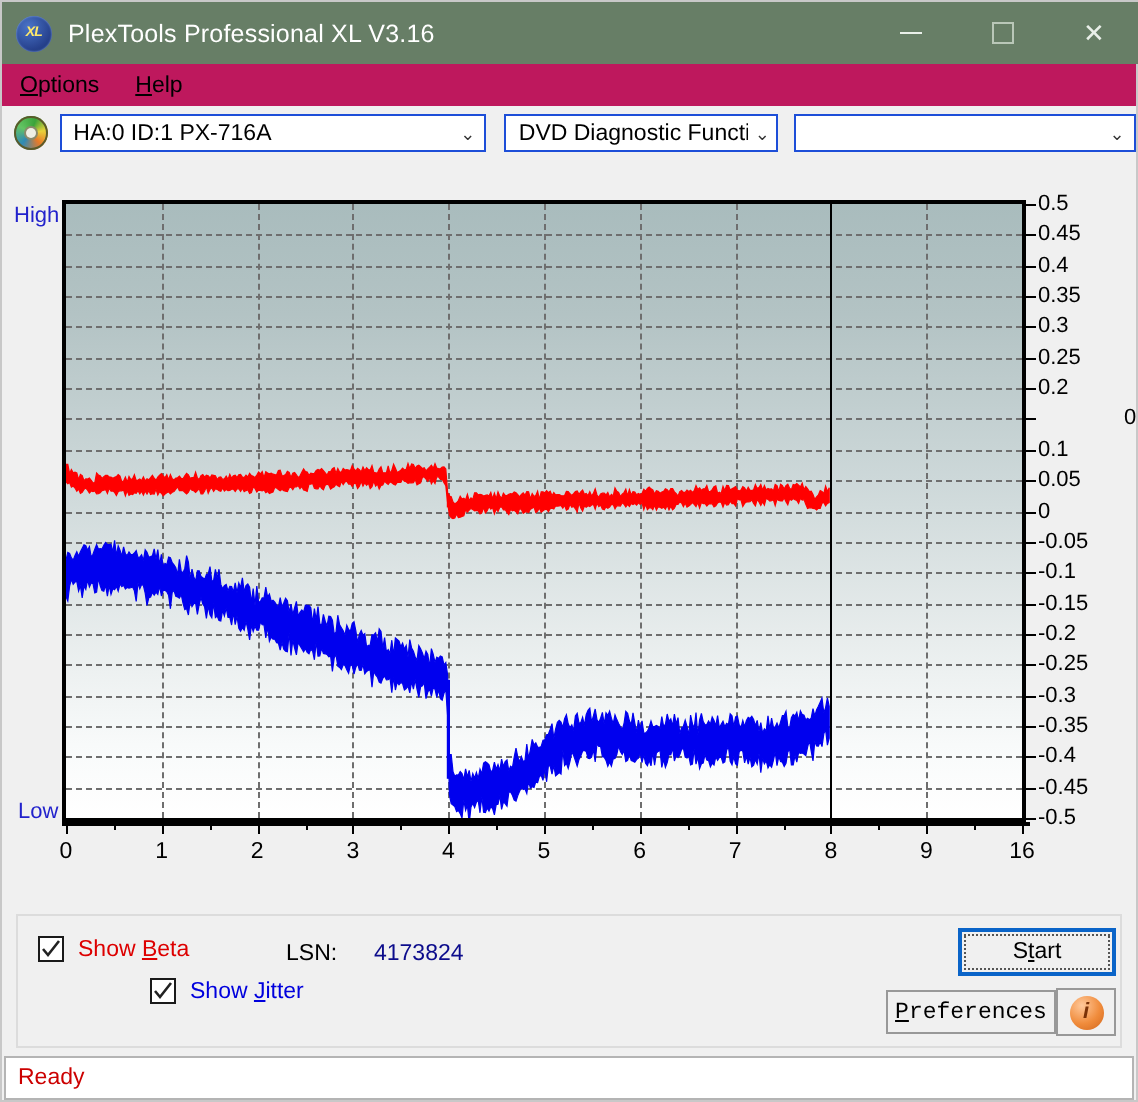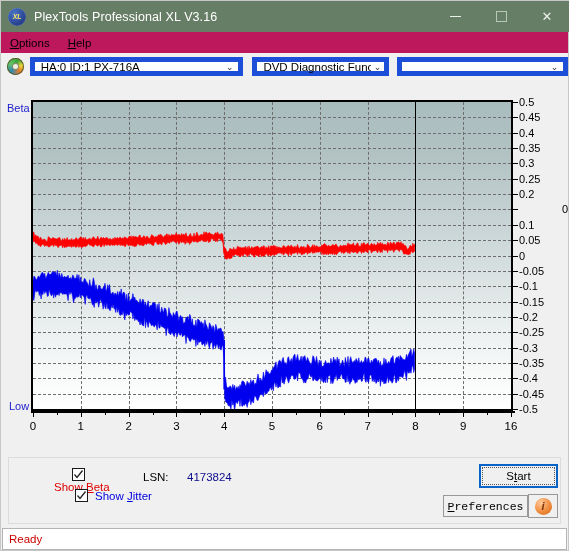--- a/index.html
+++ b/index.html
@@ -35,21 +35,21 @@
   .menuitem u{text-decoration:underline;}
 
   
   .toolbar{position:absolute;left:0;top:52px;width:567px;height:27px;background:#f0f0f0;
            display:flex;align-items:center;}
   .disc-icon{width:17px;height:17px;margin-left:6px;border-radius:50%;
              background:conic-gradient(from 20deg,#3aa33a 0deg,#e8d23a 60deg,#e87a28 120deg,#2e8ab5 200deg,#63c463 280deg,#3aa33a 360deg);
              position:relative;box-shadow:0 0 0 1px #5a5a2a inset;}
   .disc-icon:after{content:"";position:absolute;left:6px;top:6px;width:5px;height:5px;
                    border-radius:50%;background:#efefe4;box-shadow:0 0 0 1px #8a8a6a;}
-  .combo{height:19px;background:#fff;border:5px solid #1d4ed8;display:flex;align-items:center;
+  .combo{height:19px;background:#fff;border:1px solid #1d4ed8;display:flex;align-items:center;
          box-sizing:border-box;position:relative;}
   .combo .val{padding-left:6px;font-size:11.5px;color:#000;white-space:nowrap;overflow:hidden;}
   .combo .arrow{margin-left:auto;width:17px;height:17px;display:flex;align-items:center;
                 justify-content:center;color:#333;font-size:9px;}
   #combo-drive{width:218px;margin-left:6px;}
   #combo-function{width:137px;margin-left:9px;}
   #combo-test{width:174px;margin-left:8px;}
 
   
   .chartpanel{position:absolute;left:1px;top:80px;width:565px;height:372px;background:#f0f0f0;}
@@ -141,21 +141,21 @@
     <div class="combo" id="combo-function">
       <div class="val">DVD Diagnostic Functions</div>
       <div class="arrow">⌄</div>
     </div>
     <div class="combo" id="combo-test">
       <div class="arrow">⌄</div>
     </div>
   </div>
 
   <div class="chartpanel">
-    <div class="lbl-high">Beta</div>
+    <div class="lbl-high">High</div>
     <div class="lbl-low">Low</div>
 
     <div class="plot-outer">
       <div class="plot-grad"></div>
       <div id="gridlayer">
           <div class="grid-v" style="left: 47.8px;"></div>
           <div class="grid-v" style="left: 95.6px;"></div>
           <div class="grid-v" style="left: 143.4px;"></div>
           <div class="grid-v" style="left: 191.2px;"></div>
           <div class="grid-v" style="left: 239px;"></div>
@@ -270,21 +270,21 @@
         <div class="xtickmark" style="left: 461.2px;"></div>
         <div class="xtickmark minor" style="left: 485.1px;"></div>
         <div class="xtick" style="left: 509px;">16</div>
         <div class="xtickmark" style="left: 509px;"></div>
         <div style="position: absolute; left: 29px; top: 330px; width: 484px; height: 0px; border-top: 2px solid rgb(0, 0, 0);"></div>
       </div>
   </div>
 
   <div class="ctrlpanel">
 
-    <div class="chkrow" style="left:38px;top:10px;flex-direction:column;">
+    <div class="chkrow" style="left:10px;top:10px;">
       <div class="chkbox">
         <svg width="11" height="11" viewBox="0 0 11 11">
             <polyline points="1.5,5.5 4,8.5 9.5,1.5" fill="none" stroke="#222" stroke-width="1.3"></polyline>
           </svg>
       </div>
       <div class="chklabel" id="lbl-beta" style="color: rgb(221, 0, 0);">Show <u>B</u>eta</div>
     </div>
 
     <div class="chkrow" style="left:22px;top:31px;margin-left:44px;">
       <div class="chkbox">

